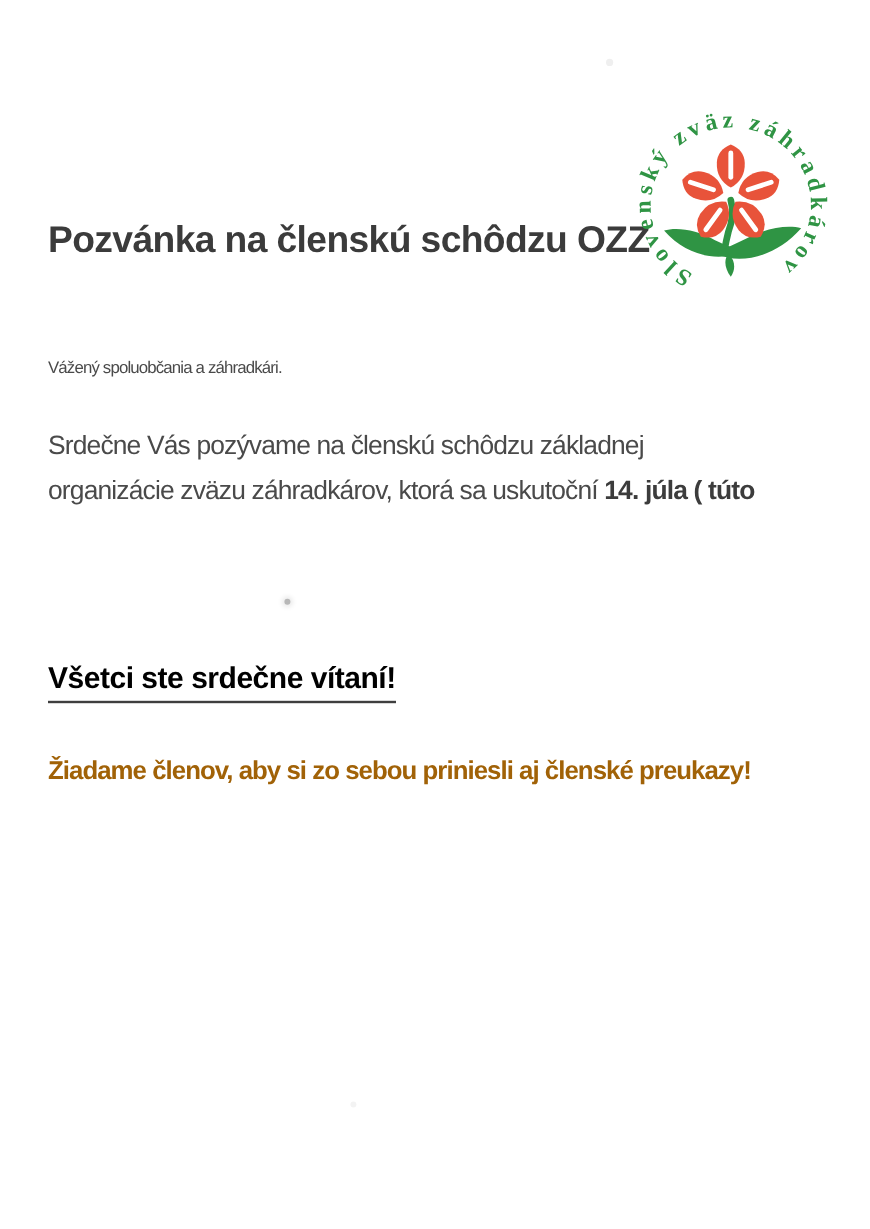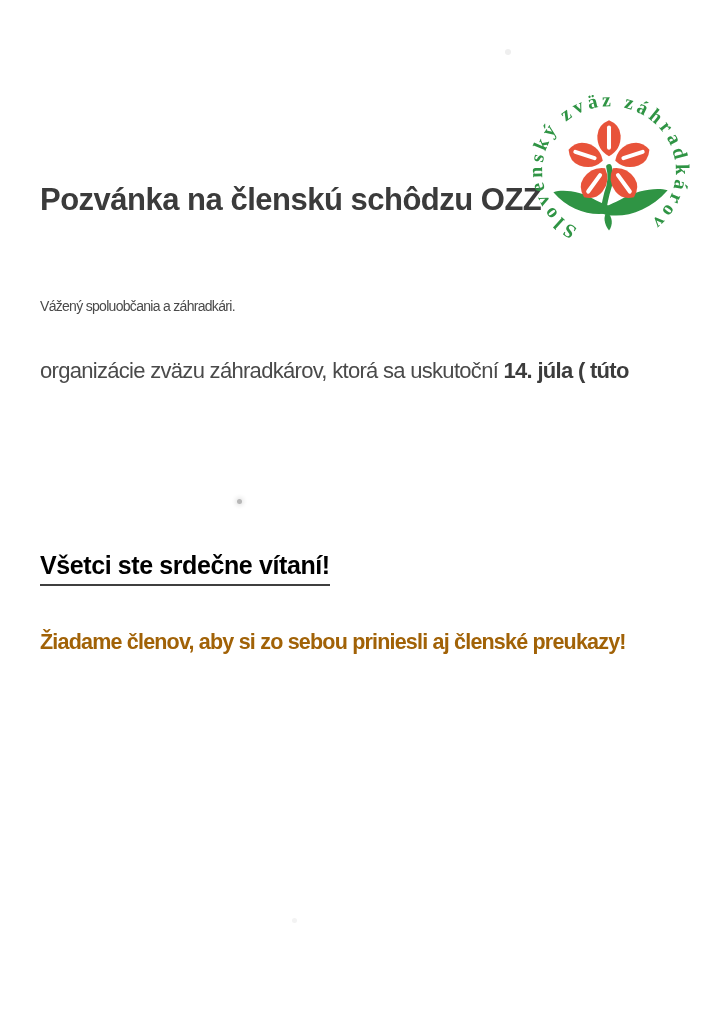--- a/index.html
+++ b/index.html
@@ -135,20 +135,23 @@
         <use href="#petal" transform="rotate(216)"></use>
         <use href="#petal" transform="rotate(288)"></use>
       </g>
     </svg>
   </div>
 
   <p class="salutation">Vážený spoluobčania a záhradkári.</p>
 
   <div class="invitation">
     <div class="line">
+      <span class="normal-part">Srdečne Vás pozývame na členskú schôdzu základnej</span>
+    </div>
+    <div class="line">
       <span class="normal-part">organizácie zväzu záhradkárov, ktorá sa uskutoční </span><span class="bold-part">14. júla ( túto</span>
     </div>
   </div>
 
   <p class="welcome">
     <span class="underlined">Všetci ste srdečne vítaní!</span>
   </p>
 
   <p class="request">Žiadame členov, aby si zo sebou priniesli aj členské preukazy!</p>
 

